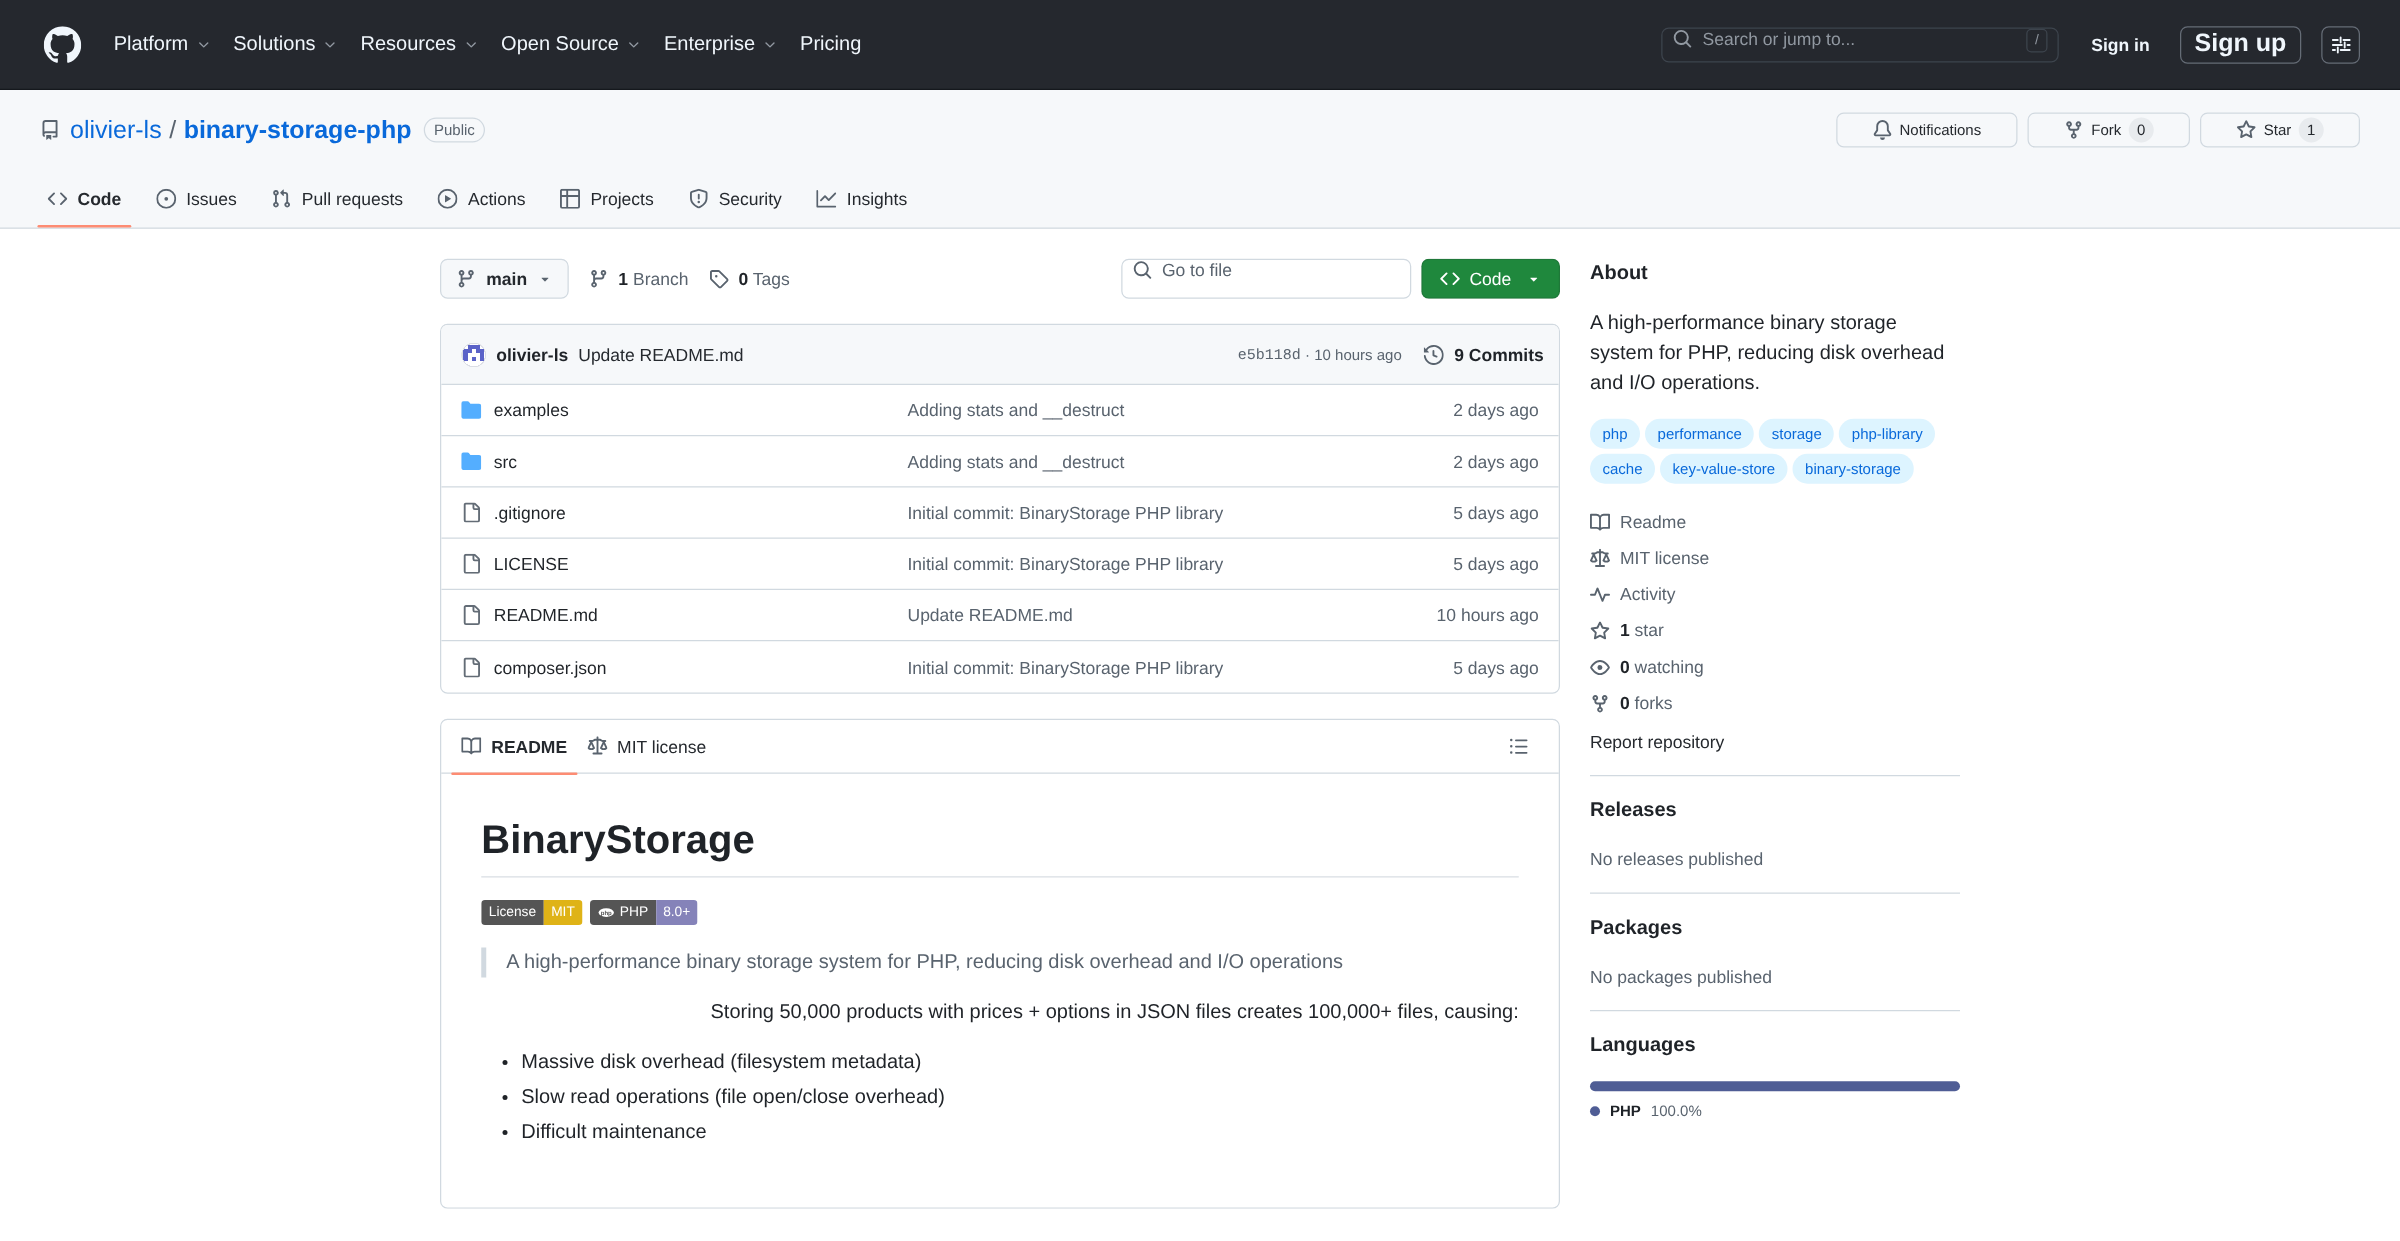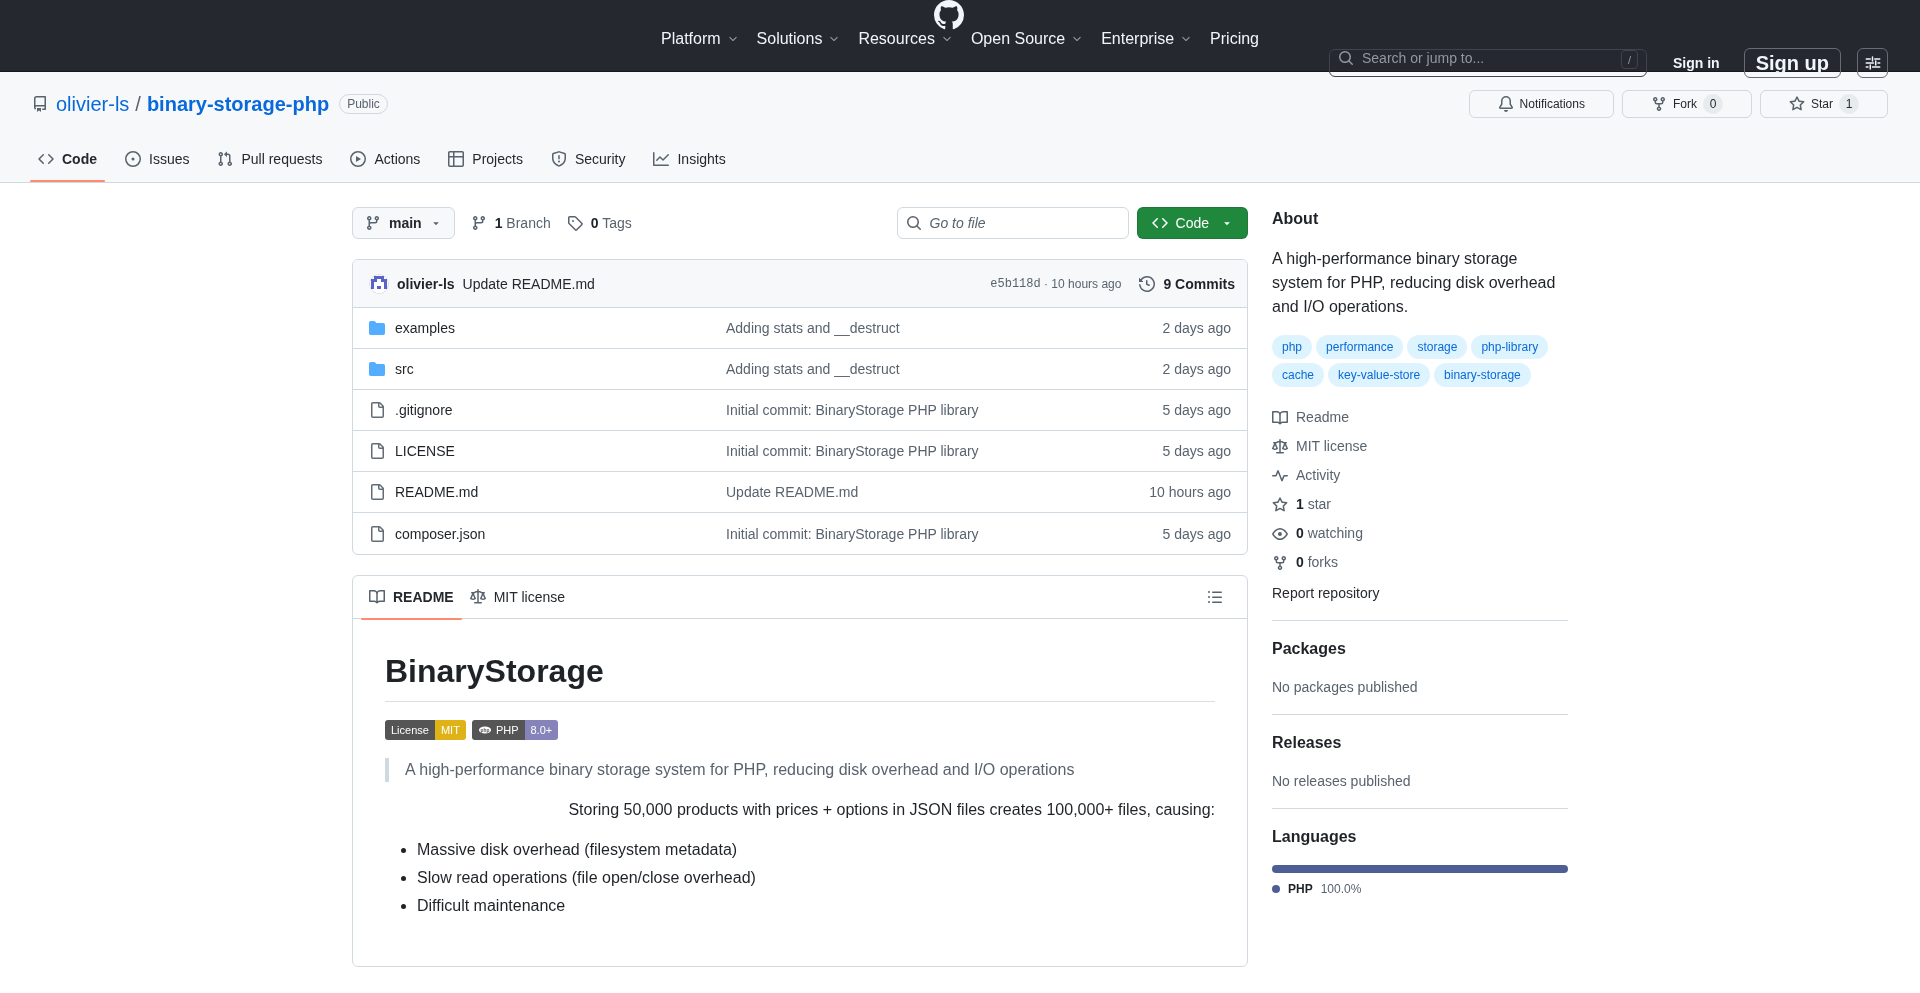--- a/index.html
+++ b/index.html
@@ -2,21 +2,21 @@
 <html><head>
 <meta charset="utf-8">
 <style>
 * { box-sizing: border-box; }
 html,body { margin:0; padding:0; overflow:hidden; }
 body { font-family:"Liberation Sans",sans-serif; background:#ffffff; color:#1f2328; font-size:14px; }
 a { text-decoration:none; color:inherit; }
 svg { display:block; }
 
 
-.app-header { height:72px; background:#25282e; border-bottom:1px solid #15181d; display:flex; align-items:center; padding:0 32px;flex-direction:column; }
+.app-header { height:72px; background:#25282e; border-bottom:1px solid #15181d; display:flex; align-items:center; padding:0 32px; }
 .app-header .logo { color:#f0f6fc; margin:0 26px 0 3px; }
 .main-nav { display:flex; align-items:center; gap:18px; }
 .main-nav .nav-item { color:#f0f6fc; font-size:16px; font-weight:400; display:flex; align-items:center; gap:6px; }
 .main-nav .chev { color:#9198a1; }
 .header-right { margin-left:auto; display:flex; align-items:center; }
 .hsearch { width:318px; height:28px; border:1px solid #3d444d; border-radius:6px; display:flex; padding:0 8px; color:#9198a1; font-size:14px; }
 .hsearch .ph { margin-left:8px; flex:1; }
 .hsearch .slash { width:17px; height:19px; border:1px solid #3d444d; border-radius:4px; font-size:11px; display:flex; align-items:center; justify-content:center; color:#9198a1; }
 .signin { color:#f0f6fc; font-size:14px; font-weight:600; margin-left:26px; }
 .signup { color:#f0f6fc; font-size:20px; font-weight:600; margin-left:24px; border:1px solid #656c76; border-radius:6px; height:30px; display:flex; align-items:center; padding:0 11px; }
@@ -45,21 +45,21 @@
 .main-col { width:896px; flex:none; }
 .sidebar { width:296px; flex:none; }
 
 
 .toolbar { display:flex; align-items:center; }
 .btn-branch { height:32px; background:#f6f8fa; border:1px solid #d1d9e0; border-radius:6px; display:flex; align-items:center; padding:0 12px; gap:8px; font-size:14px; font-weight:600; color:#25292e; }
 .btn-branch .gicon { color:#59636e; }
 .meta-links { display:flex; align-items:center; margin-left:16px; gap:16px; font-size:14px; color:#59636e; }
 .meta-links .ml { display:flex; align-items:center; gap:8px; }
 .meta-links b { color:#1f2328; font-weight:600; }
-.gotofile { margin-left:auto; width:232px; height:32px; border:1px solid #d1d9e0; border-radius:6px; background:#fff; display:flex; align-items:center; padding:0 8px; color:#59636e; font-size:14px; gap:8px;font-style:italic; }
+.gotofile { margin-left:auto; width:232px; height:32px; border:1px solid #d1d9e0; border-radius:6px; background:#fff; display:flex; padding:0 8px; color:#59636e; font-size:14px; gap:8px; }
 .btn-code { margin-left:8px; height:32px; background:#1f883d; border:1px solid rgba(31,35,40,0.15); border-radius:6px; color:#fff; display:flex; align-items:center; padding:0 14px; gap:8px; font-size:14px; font-weight:500; }
 
 
 .file-table { margin-top:20px; border:1px solid #d1d9e0; border-radius:6px; overflow:hidden; }
 .commit-row { background:#f6f8fa; height:48px; display:flex; align-items:center; padding:0 12px 0 16px; border-bottom:1px solid #d1d9e0; }
 .commit-row .avatar { width:20px; height:20px; border-radius:50%; margin-right:8px; }
 .commit-row .cname { font-weight:600; font-size:14px; color:#1f2328; margin-right:8px; }
 .commit-row .cmsg { font-size:14px; color:#25292e; }
 .commit-right { margin-left:auto; display:flex; align-items:center; color:#59636e; font-size:12px; }
 .commit-right .sha { font-family:"Liberation Mono",monospace; font-size:12px; }
@@ -404,26 +404,26 @@
         <span class="about-item">
             <svg class="aicon" width="16" height="16" viewBox="0 0 16 16" fill="currentColor">
               <path d="M5 5.372v.878c0 .414.336.75.75.75h4.5a.75.75 0 0 0 .75-.75v-.878a2.25 2.25 0 1 1 1.5 0v.878a2.25 2.25 0 0 1-2.25 2.25h-1.5v2.128a2.251 2.251 0 1 1-1.5 0V8.5h-1.5A2.25 2.25 0 0 1 3.5 6.25v-.878a2.25 2.25 0 1 1 1.5 0ZM5 3.25a.75.75 0 1 0-1.5 0 .75.75 0 0 0 1.5 0Zm6.75.75a.75.75 0 1 0 0-1.5.75.75 0 0 0 0 1.5Zm-3 8.75a.75.75 0 1 0-1.5 0 .75.75 0 0 0 1.5 0Z"></path>
             </svg>
             <span><b>0</b> forks</span>
           </span>
       </div>
       <div class="report-link">Report repository</div>
     </div>
     <div class="sb-section">
+      <h2>Releases</h2>
+      <div class="muted-sm">No releases published</div>
+    </div>
+    <div class="sb-section">
       <h2>Packages</h2>
       <div class="muted-sm">No packages published</div>
-    </div>
-    <div class="sb-section">
-      <h2>Releases</h2>
-      <div class="muted-sm">No releases published</div>
     </div>
     <div class="sb-section">
       <h2>Languages</h2>
       <div class="lang-bar"></div>
       <div class="lang-item">
           <span class="lang-dot"></span>
           <b>PHP</b>
           <span>100.0%</span>
         </div>
     </div>

